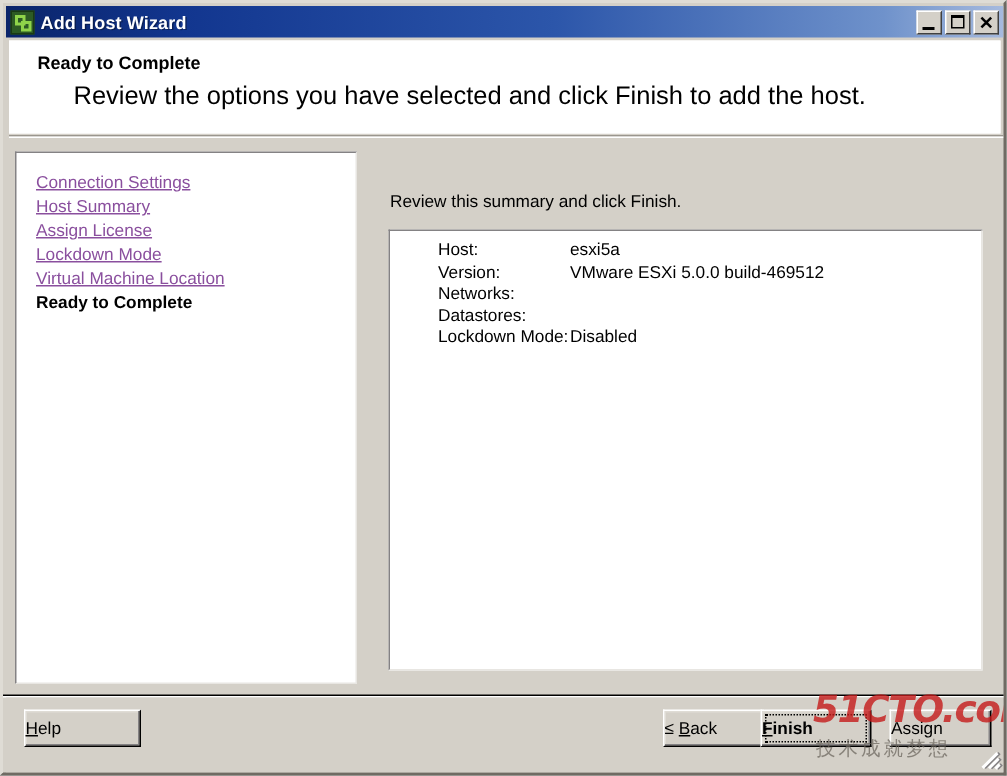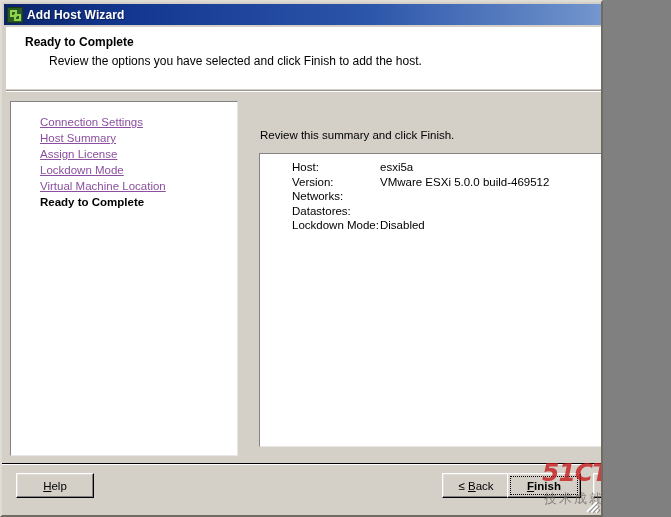--- a/index.html
+++ b/index.html
@@ -7,21 +7,21 @@
     padding: 0;
     background: #808080;
   }
   body {
     font-family: "Liberation Sans", sans-serif;
     font-size: 11px;
     -webkit-font-smoothing: none;
   }
   #window {
     position: relative;
-    width: 603px;
+    width: 671px;
     height: 517px;
     background: #d4d0c8;
     box-sizing: border-box;
     overflow: hidden;
     border-left: 2px solid #dfdcd5;
     border-top: 2px solid #dfdcd5;
     border-right: 2px solid #6f6b63;
     border-bottom: 2px solid #6f6b63;
   }
 
@@ -97,21 +97,21 @@
   #header-title {
     position: absolute;
     left: 18px; top: 7px;
     font-size: 12px;
     font-weight: bold;
     color: #000;
   }
   #header-sub {
     position: absolute;
     left: 42px; top: 26px;
-    font-size: 12px;
+    font-size: 17px;
     color: #000;
   }
   #header-rule {
     position: absolute;
     left: 4px; top: 88px;
     width: 663px;
     height: 2px;
     border-top: 1px solid #9a968e;
     border-bottom: 1px solid #ffffff;
     box-sizing: border-box;
@@ -128,21 +128,21 @@
     position: absolute;
     left: 4px; top: 7px;
     width: 228px;
     height: 355px;
     background: #ffffff;
     border-top: 1px solid #848284;
     border-left: 1px solid #848284;
     border-right: 1px solid #e8e6e2;
     border-bottom: 1px solid #e8e6e2;
     box-sizing: border-box;
-    padding: 12px 0 0 29px;
+    padding: 12px 0 0 13px;
   }
   .nav-link {
     color: #8a4f9e;
     text-decoration: underline;
     font-size: 11.5px;
     line-height: 16px;
     display: block;
     white-space: nowrap;
     cursor: pointer;
     width: fit-content;
@@ -218,21 +218,20 @@
     border-top: 1px solid #ffffff;
     border-left: 1px solid #ffffff;
     border-right: 1px solid #000000;
     border-bottom: 1px solid #000000;
     box-shadow: inset -1px -1px 0 #848284, inset 1px 1px 0 #dfdcd5;
     box-sizing: border-box;
     font-size: 11.5px;
     color: #000;
     display: flex;
     align-items: center;
-    justify-content: center;
     cursor: default;
     white-space: nowrap;
   }
   #btn-help   { left: 12px;  top: 8px;  width: 78px; height: 25px; }
   #btn-back   { left: 438px; top: 8px;  width: 68px; height: 25px; }
   #btn-finish { left: 503px; top: 8px;  width: 74px; height: 25px; font-weight: bold; }
   #btn-cancel { left: 589px; top: 8px;  width: 68px; height: 25px; }
   #btn-finish .focus-ring {
     position: absolute;
     left: 2px; top: 2px; right: 2px; bottom: 2px;

